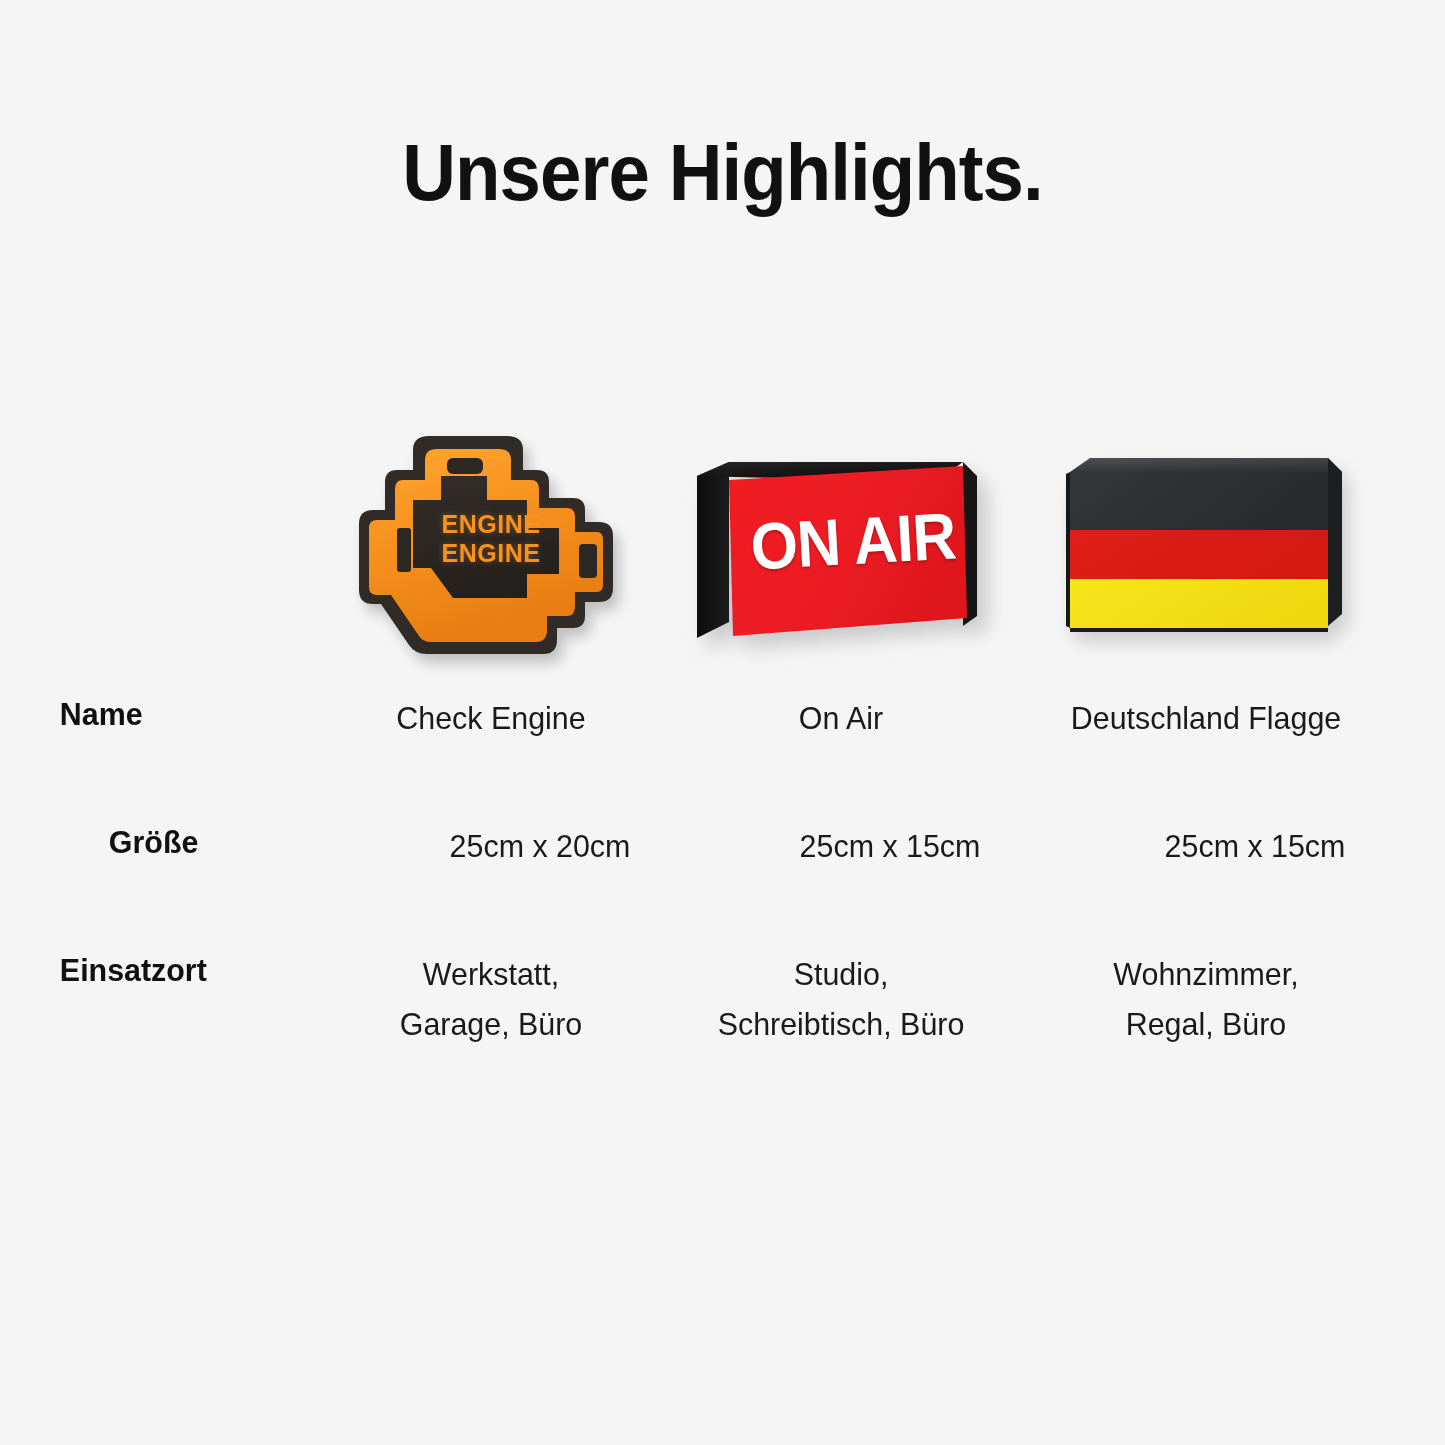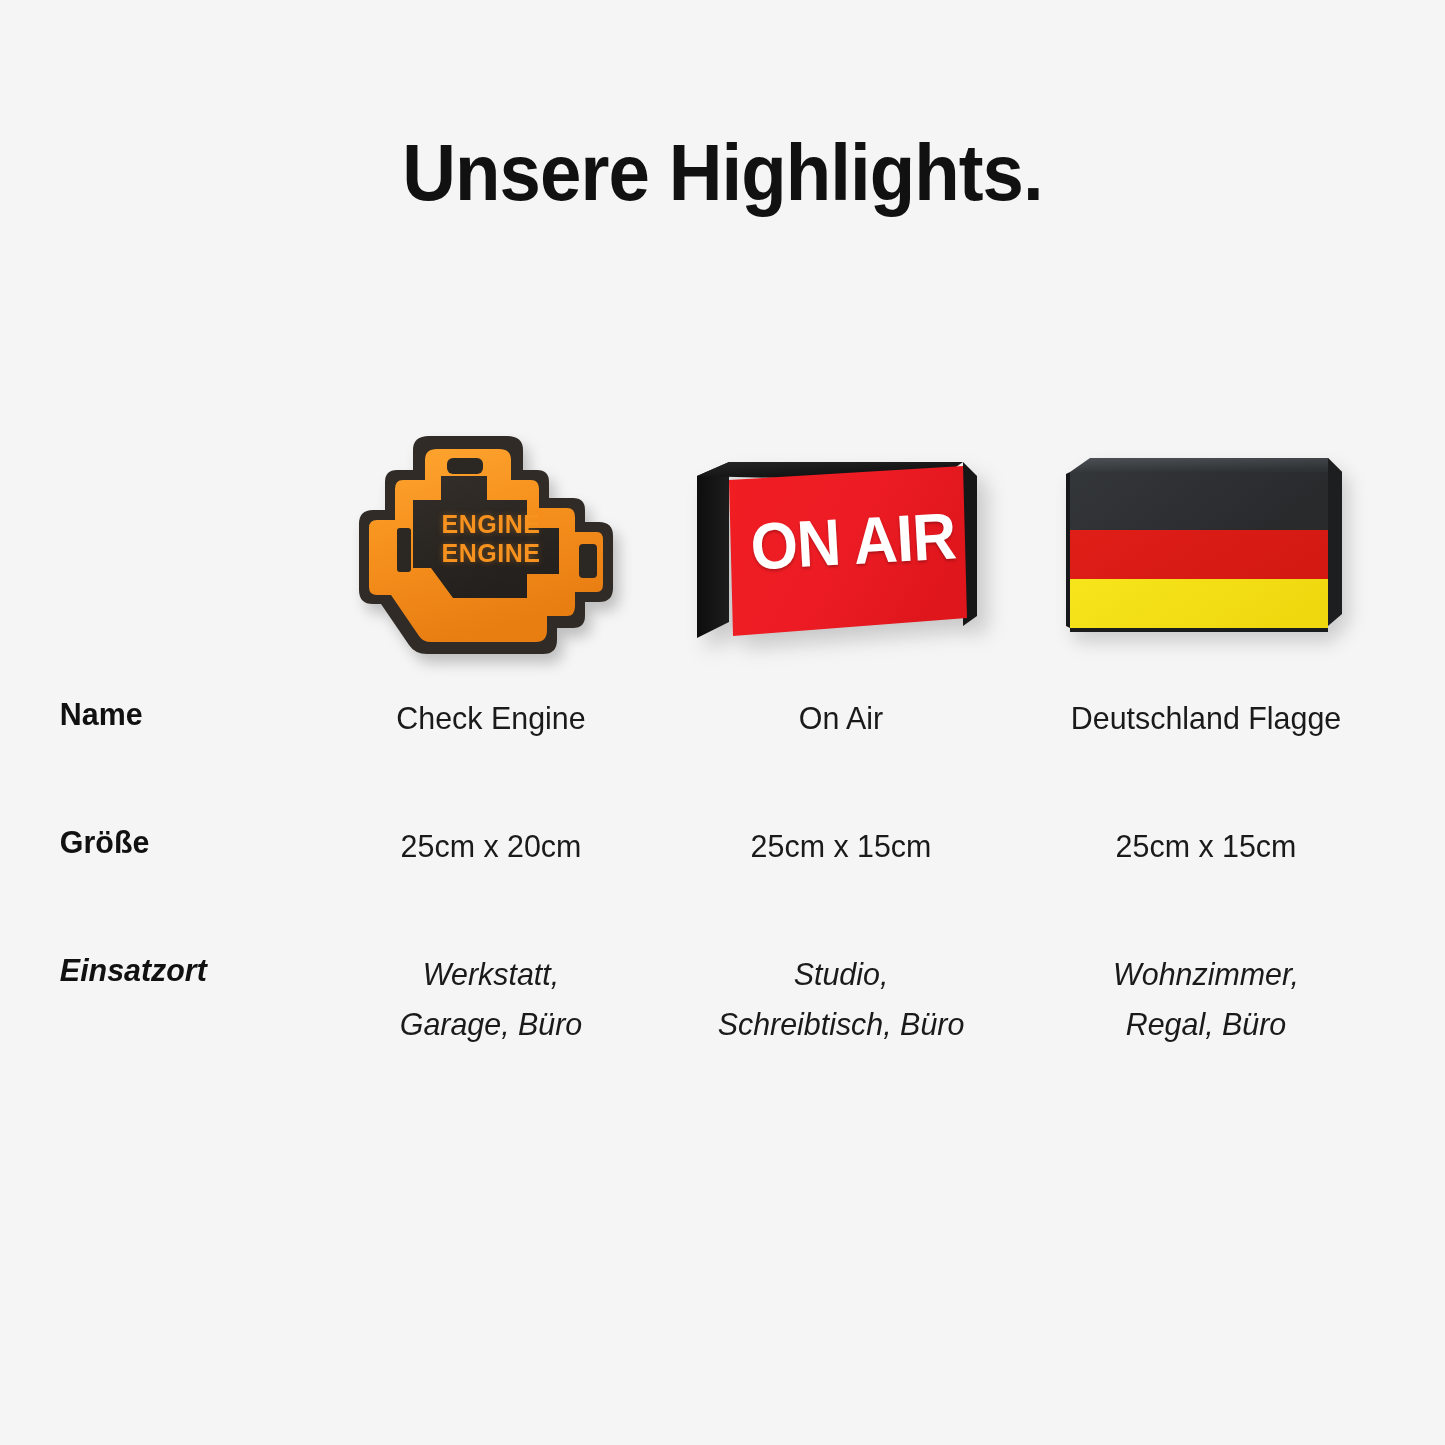--- a/index.html
+++ b/index.html
@@ -118,23 +118,23 @@
     top: 694px;
     left: 0;
     width: 1265px;
   }
   .spec-row {
     display: flex;
     align-items: flex-start;
     width: 1445px;
   }
   .spec-row.r1 { height: 128px; }
-  .spec-row.r2 { height: 128px; }
+  .spec-row.r2 { height: 128px; justify-content: flex-end; }
   .spec-row.r3 { height: 128px; }
-  .spec-row.r4 { height: 180px; font-style: italic; }
+  .spec-row.r4 { height: 180px; }
 
   .spec-label {
     width: 316px;
     padding-left: 63px;
     box-sizing: border-box;
     font-size: 32px;
     font-weight: bold;
     color: #111111;
     line-height: 1.25;
     text-align: left;

